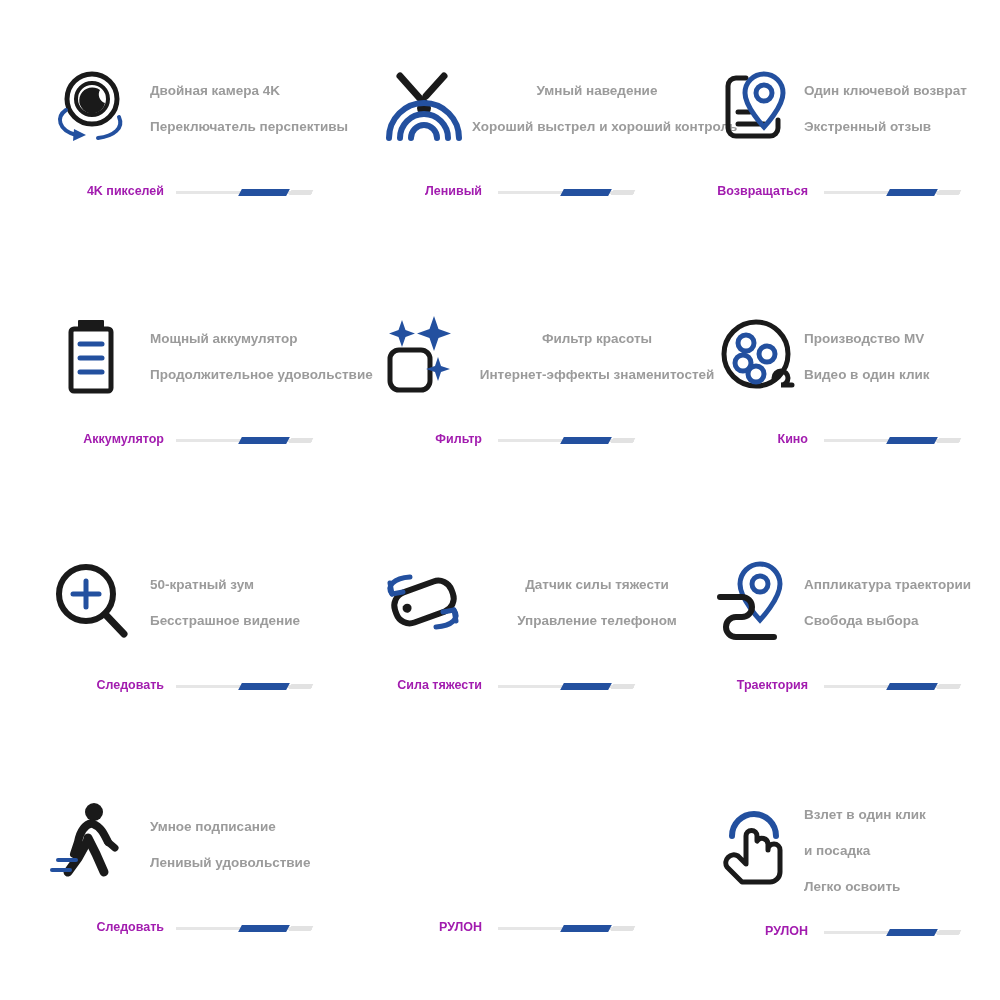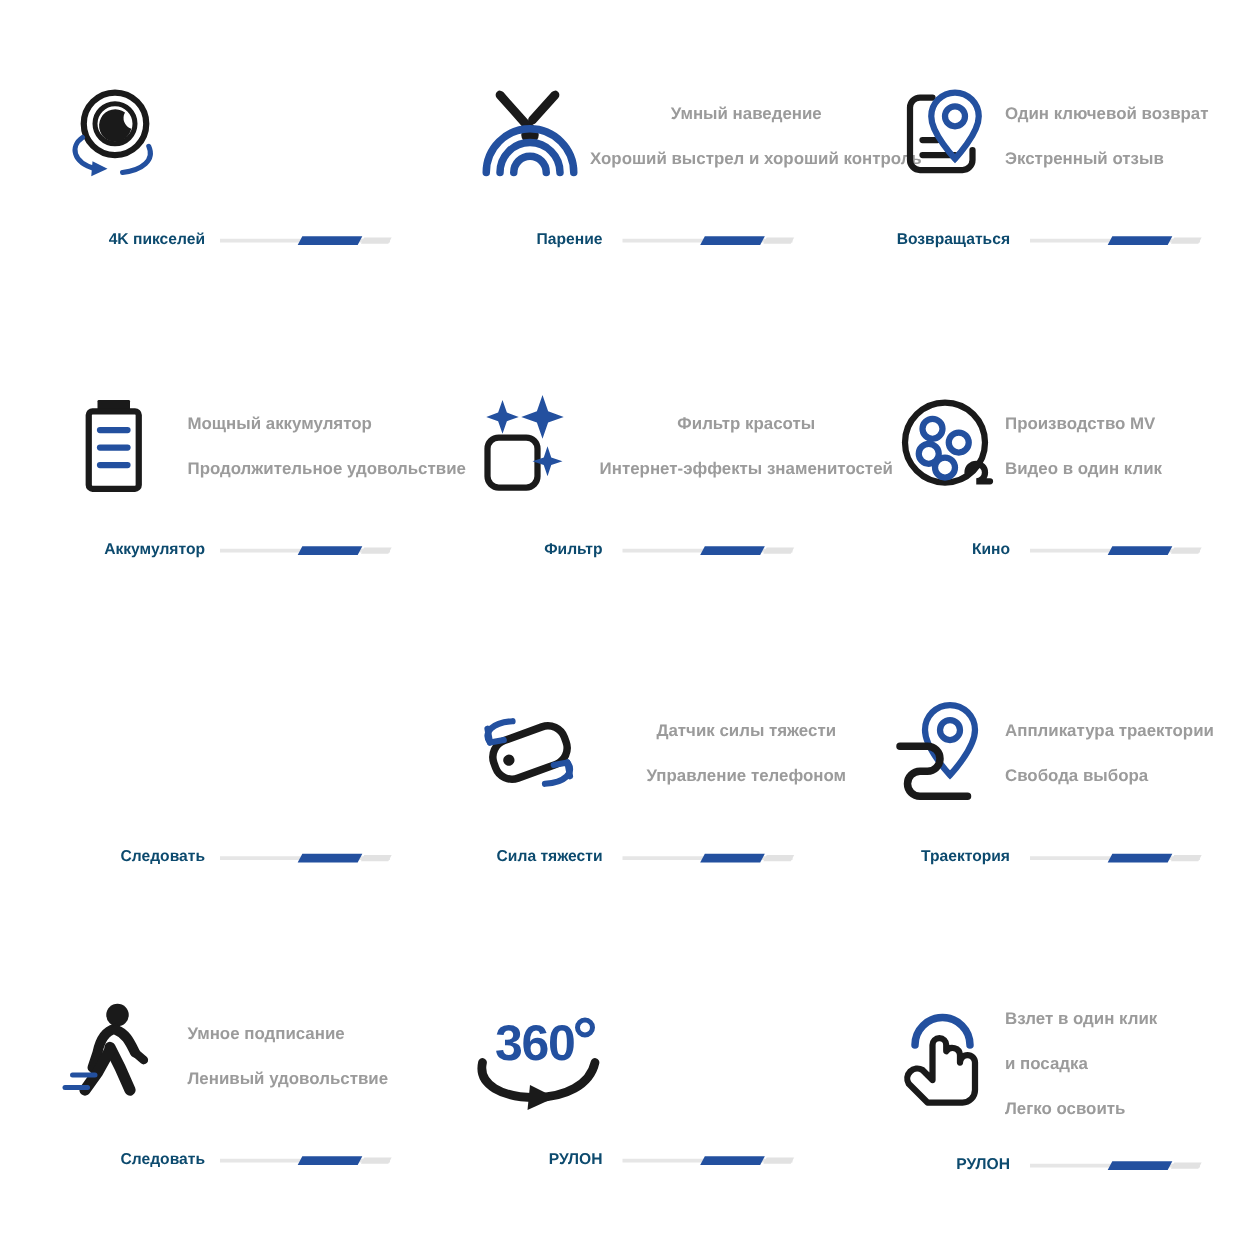--- a/index.html
+++ b/index.html
@@ -66,21 +66,21 @@
     top:120px;
     width:320px;
     height:22px;
   }
   .m-label{
     position:absolute;
     left:0;
     top:2px;
     width:118px;
     text-align:right;
-    color:#0c4a6e;
+    color:#a21caf;
     font-size:12.5px;
     font-weight:bold;
     white-space:nowrap;
   }
   .cell.c1 .m-label{width:104px;}
   .cell.c2 .m-label{width:96px;}
 
   .m-track{
     position:absolute;
     left:130px;
@@ -125,20 +125,24 @@
     <div class="topline">
       <div class="icon">
         <svg viewBox="0 0 92 92">
           <circle cx="46" cy="37" r="25" fill="none" stroke="#1a1a1a" stroke-width="5"></circle>
           <circle cx="46" cy="37" r="16" fill="none" stroke="#1a1a1a" stroke-width="4"></circle>
           <path d="M54 28 a13 13 0 1 0 5 13 a9 9 0 0 1 -5 -13 z" fill="#1a1a1a"></path>
           <path d="M20 48 C10 55 12 68 30 73" fill="none" stroke="#23509f" stroke-width="4" stroke-linecap="round"></path>
           <path d="M52 76 C68 74 78 66 73 55" fill="none" stroke="#23509f" stroke-width="4" stroke-linecap="round"></path>
           <path d="M28 67 L40 73 L27 79 Z" fill="#23509f"></path>
         </svg>
+      </div>
+      <div class="texts">
+        <div class="t-line">Двойная камера 4K</div>
+        <div class="t-line">Переключатель перспективы</div>
       </div>
     </div>
     <div class="meter">
       <div class="m-label">4K пикселей</div>
       <div class="m-track">
         <div class="base"></div>
         <div class="tail"></div>
         <div class="fill"></div>
       </div>
     </div>
@@ -156,21 +160,21 @@
           <path d="M22 76 a24 24 0 0 1 48 0" fill="none" stroke="#23509f" stroke-width="6" stroke-linecap="round"></path>
           <path d="M11 76 a35 35 0 0 1 70 0" fill="none" stroke="#23509f" stroke-width="6" stroke-linecap="round"></path>
         </svg>
       </div>
       <div class="texts">
         <div class="t-line">Умный наведение</div>
         <div class="t-line">Хороший выстрел и хороший контроль</div>
       </div>
     </div>
     <div class="meter">
-      <div class="m-label">Парение</div>
+      <div class="m-label">Ленивый</div>
       <div class="m-track">
         <div class="base"></div>
         <div class="tail"></div>
         <div class="fill"></div>
       </div>
     </div>
   </div>
 
   <div class="cell c2 r0">
     <div class="topline">
@@ -270,20 +274,34 @@
       <div class="m-label">Кино</div>
       <div class="m-track">
         <div class="base"></div>
         <div class="tail"></div>
         <div class="fill"></div>
       </div>
     </div>
   </div>
 
   <div class="cell c0 r2">
+    <div class="topline">
+      <div class="icon">
+        <svg viewBox="0 0 92 92">
+          <circle cx="40" cy="38" r="27" fill="none" stroke="#1a1a1a" stroke-width="6"></circle>
+          <path d="M59 58 L78 78" stroke="#1a1a1a" stroke-width="7" stroke-linecap="round"></path>
+          <path d="M40 25 L40 51" stroke="#23509f" stroke-width="5" stroke-linecap="round"></path>
+          <path d="M27 38 L53 38" stroke="#23509f" stroke-width="5" stroke-linecap="round"></path>
+        </svg>
+      </div>
+      <div class="texts">
+        <div class="t-line">50-кратный зум</div>
+        <div class="t-line">Бесстрашное видение</div>
+      </div>
+    </div>
     <div class="meter">
       <div class="m-label">Следовать</div>
       <div class="m-track">
         <div class="base"></div>
         <div class="tail"></div>
         <div class="fill"></div>
       </div>
     </div>
   </div>
 
@@ -364,28 +382,20 @@
       <div class="m-track">
         <div class="base"></div>
         <div class="tail"></div>
         <div class="fill"></div>
       </div>
     </div>
   </div>
 
   <div class="cell c1 r3">
     <div class="topline">
-      <div class="icon" style="width:110px;">
-        <svg viewBox="0 0 110 92" style="width:110px;">
-          <text x="18" y="50" font-family="'Liberation Sans',sans-serif" font-size="40" font-weight="bold" fill="#23509f" letter-spacing="-1">360</text>
-          <circle cx="90" cy="24" r="6" fill="none" stroke="#23509f" stroke-width="4"></circle>
-          <path d="M8 52 C4 70 24 80 50 80 C74 80 94 70 98 52" fill="none" stroke="#1a1a1a" stroke-width="7" stroke-linecap="round"></path>
-          <path d="M46 70 L66 80 L44 90 Z" fill="#1a1a1a"></path>
-        </svg>
-      </div>
     </div>
     <div class="meter">
       <div class="m-label">РУЛОН</div>
       <div class="m-track">
         <div class="base"></div>
         <div class="tail"></div>
         <div class="fill"></div>
       </div>
     </div>
   </div>

